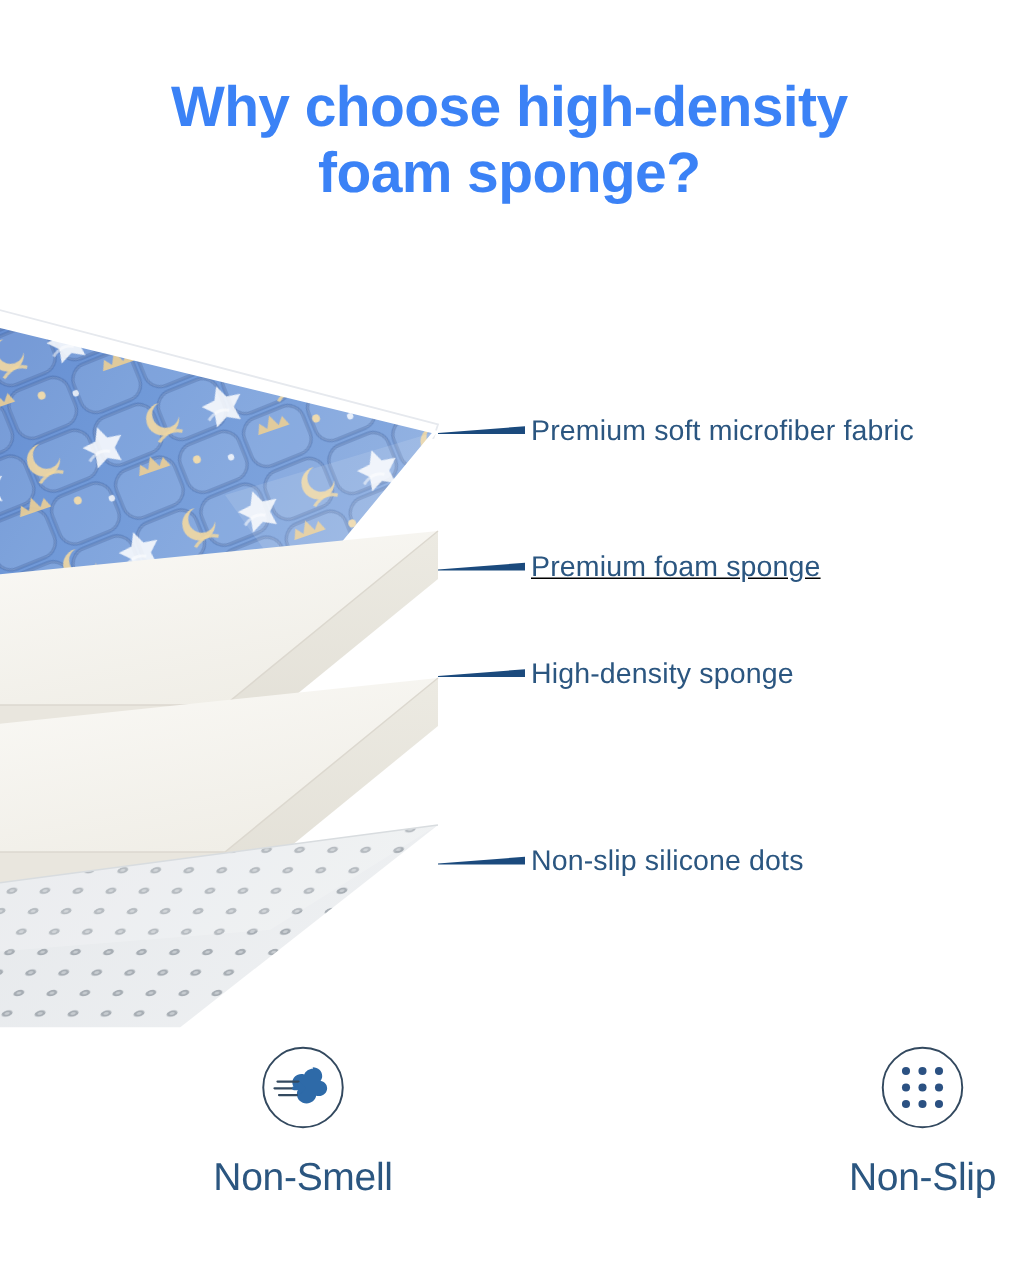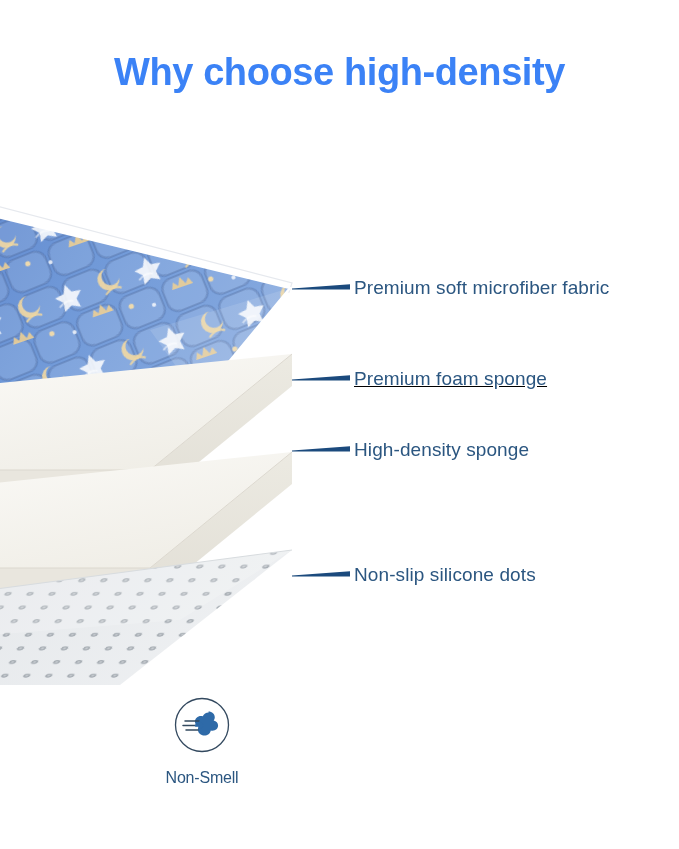--- a/index.html
+++ b/index.html
@@ -84,33 +84,34 @@
   }
   .feature-icon {
     width: 62px;
     height: 62px;
     display: flex;
     align-items: center;
     justify-content: center;
   }
   .feature-label {
     margin-top: 13px;
-    font-size: 16px;
+    font-size: 26px;
     color: #2b5680;
     white-space: nowrap;
     letter-spacing: -0.2px;
   }
 </style>
 </head>
 <body>
 
 <div id="page">
 
   <div class="title">
     <span class="ln">Why choose high-density</span>
+    <span class="ln">foam sponge?</span>
   </div>
 
   <div class="stack">
     <svg width="340" height="545" viewBox="0 0 340 545" xmlns="http://www.w3.org/2000/svg">
       <defs>
 
         <linearGradient id="fabGrad" x1="0" y1="0" x2="1" y2="0.5">
           <stop offset="0%" stop-color="#5e86cd"></stop>
           <stop offset="45%" stop-color="#7099d8"></stop>
           <stop offset="100%" stop-color="#88abe0"></stop>
@@ -241,18 +242,37 @@
             <line x1="13" y1="26" x2="27" y2="26"></line>
             <line x1="11" y1="30.5" x2="25" y2="30.5"></line>
             <line x1="14" y1="35" x2="26" y2="35"></line>
           </g>
           <path d="M24 30.5 l6 0 m-2.4 -2.6 l2.8 2.6 -2.8 2.6" fill="none" stroke="#2e6aa8" stroke-width="2.6" stroke-linecap="round" stroke-linejoin="round"></path>
         </svg>
       </div>
       <span class="feature-label">Non-Smell</span>
     </div>
 
+    <div class="feature">
+      <div class="feature-icon">
+        <svg width="60" height="60" viewBox="0 0 60 60">
+          <circle cx="30" cy="30" r="26.5" fill="none" stroke="#33495f" stroke-width="1.3"></circle>
+          <g fill="#2b5182">
+            <circle cx="19" cy="19" r="2.7"></circle>
+              <circle cx="30" cy="19" r="2.7"></circle>
+              <circle cx="41" cy="19" r="2.7"></circle>
+            <circle cx="19" cy="30" r="2.7"></circle>
+              <circle cx="30" cy="30" r="2.7"></circle>
+              <circle cx="41" cy="30" r="2.7"></circle>
+            <circle cx="19" cy="41" r="2.7"></circle>
+              <circle cx="30" cy="41" r="2.7"></circle>
+              <circle cx="41" cy="41" r="2.7"></circle>
+          </g>
+        </svg>
+      </div>
+      <span class="feature-label">Non-Slip</span>
+    </div>
 
 
 
   </div>
 
 </div>
 
 </body></html>

